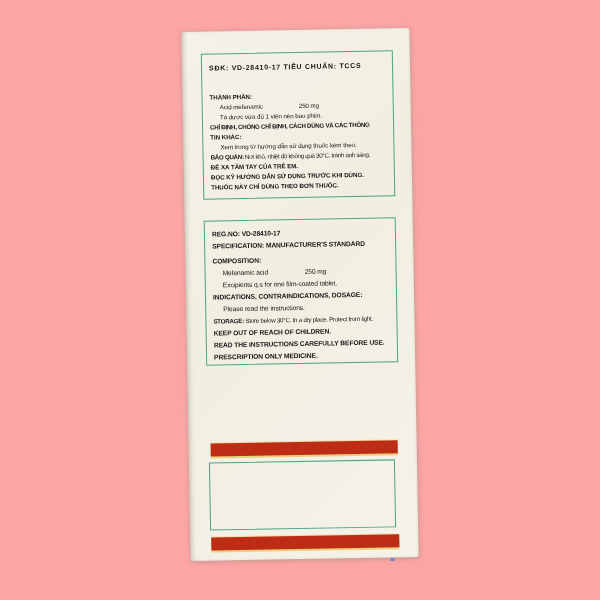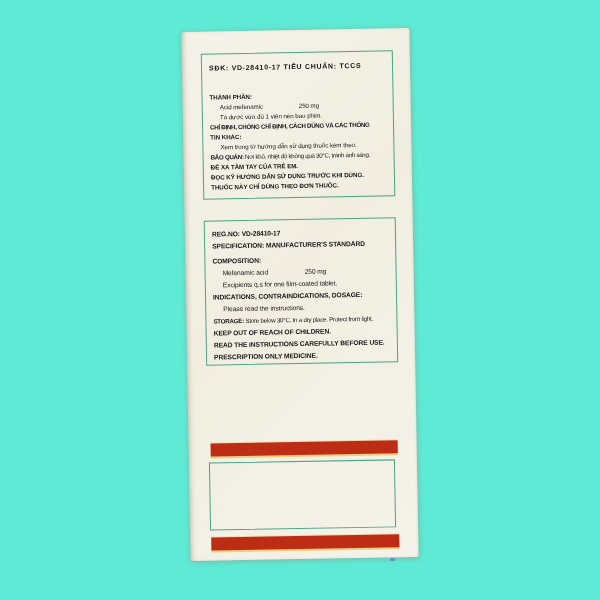--- a/index.html
+++ b/index.html
@@ -5,21 +5,21 @@
   html, body { margin: 0; padding: 0; }
   body {
     width: 600px; height: 600px;
     background: #ffffff;
     font-family: "Liberation Sans", sans-serif;
     -webkit-font-smoothing: antialiased;
   }
   .photo {
     position: relative;
     width: 600px; height: 600px;
-    background: #5eead4;
+    background: #fca5a5;
     overflow: hidden;
   }
   
   .box {
     position: absolute;
     left: 186px; top: 30px;
     width: 228px; height: 529px;
     background: linear-gradient(135deg, #f4f1e8 0%, #f1eee1 45%, #f5f2ea 100%);
     transform: rotate(-1deg);
     transform-origin: 50% 50%;

